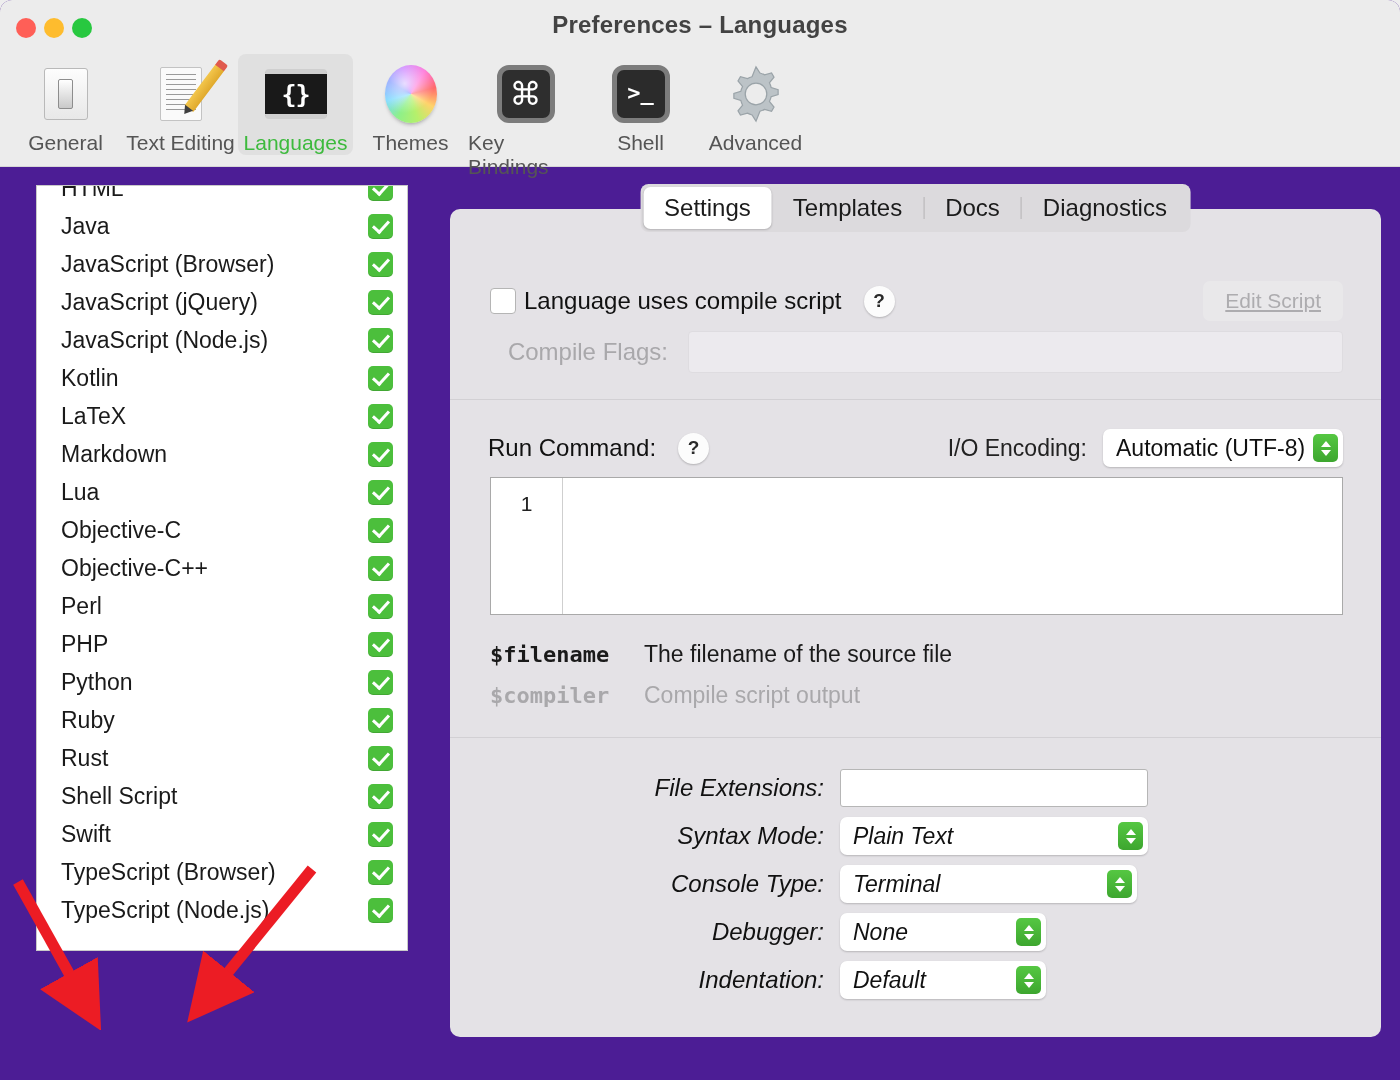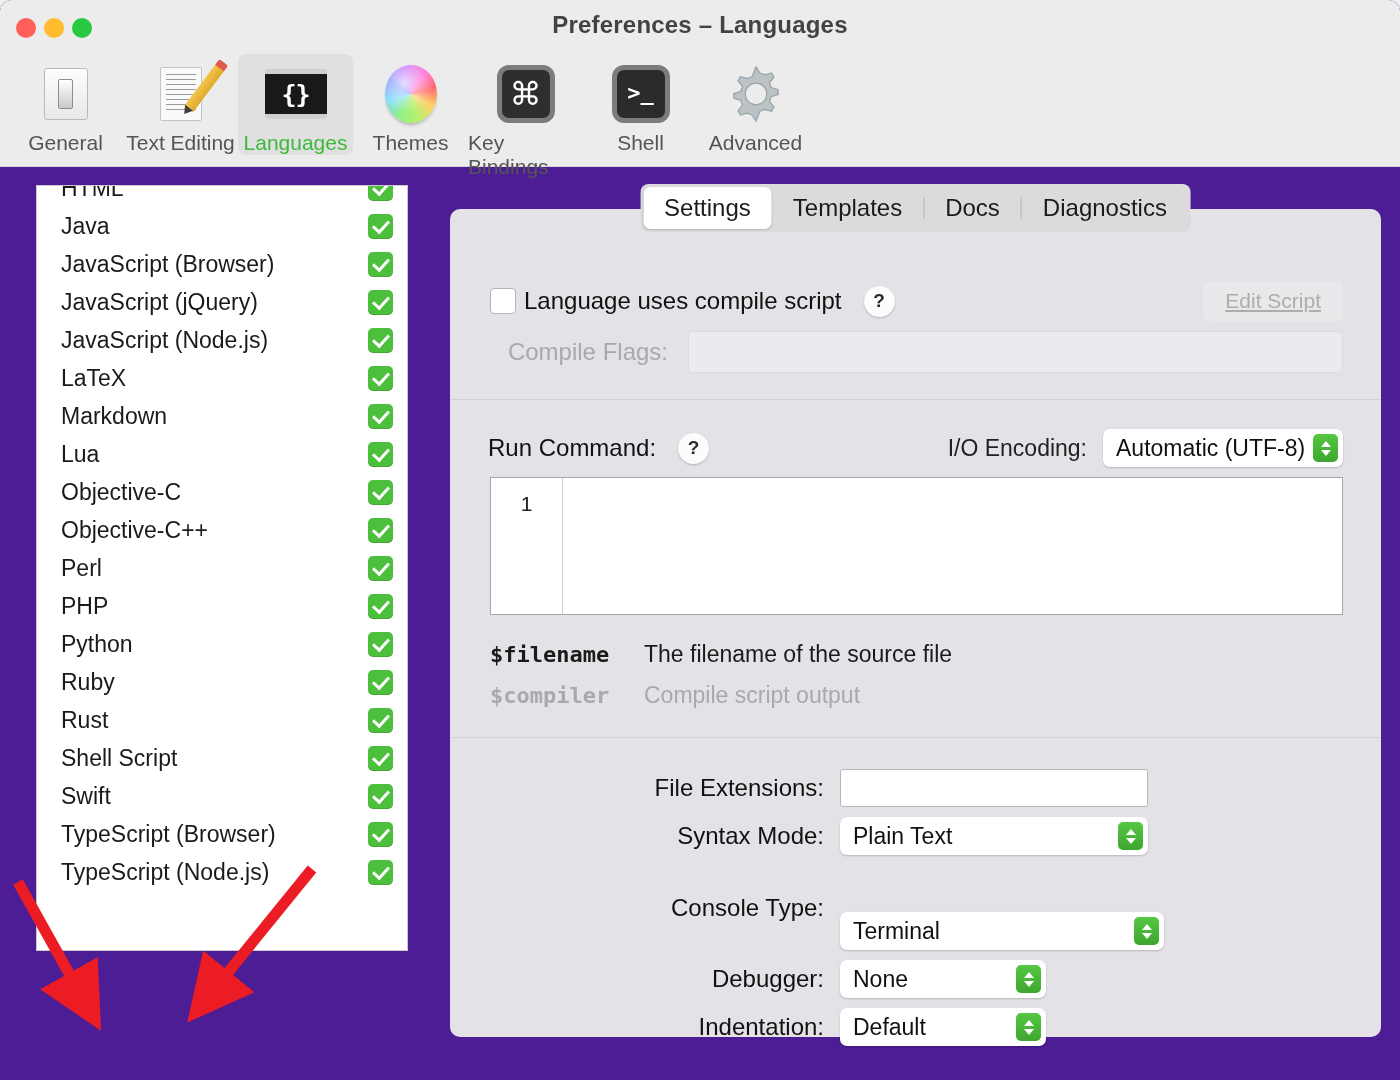--- a/index.html
+++ b/index.html
@@ -431,20 +431,21 @@
   .var-row.dim .var-desc { color: #a9a8ab; }
 
   #form {
     position: absolute;
     left: 0; right: 0; top: 560px;
   }
   .form-row {
     display: flex;
     align-items: center;
     margin-bottom: 10px;
+    font-style: italic;
   }
   .form-label {
     width: 390px;
     text-align: right;
     font-size: 24px;
     color: #111;
     padding-right: 16px;
   }
   #ext-input {
     width: 308px;
@@ -548,20 +549,24 @@
             <div class="lang-row">
               <span class="lang-name">JavaScript (Browser)</span>
               <span class="chk"></span>
             </div>
             <div class="lang-row">
               <span class="lang-name">JavaScript (jQuery)</span>
               <span class="chk"></span>
             </div>
             <div class="lang-row">
               <span class="lang-name">JavaScript (Node.js)</span>
+              <span class="chk"></span>
+            </div>
+            <div class="lang-row">
+              <span class="lang-name">Kotlin</span>
               <span class="chk"></span>
             </div>
             <div class="lang-row">
               <span class="lang-name">LaTeX</span>
               <span class="chk"></span>
             </div>
             <div class="lang-row">
               <span class="lang-name">Markdown</span>
               <span class="chk"></span>
             </div>
@@ -706,21 +711,21 @@
               <span>Plain Text</span>
               <span class="stepper" style="margin-left:auto;">
                 <span class="up"></span>
                   <span class="dn"></span>
               </span>
             </div>
           </div>
 
           <div class="form-row">
             <div class="form-label">Console Type:</div>
-            <div class="popup" style="width:324px;margin-top:47px;">
+            <div class="popup" style="width:297px;">
               <span>Terminal</span>
               <span class="stepper" style="margin-left:auto;">
                 <span class="up"></span>
                   <span class="dn"></span>
               </span>
             </div>
           </div>
 
           <div class="form-row">
             <div class="form-label">Debugger:</div>

